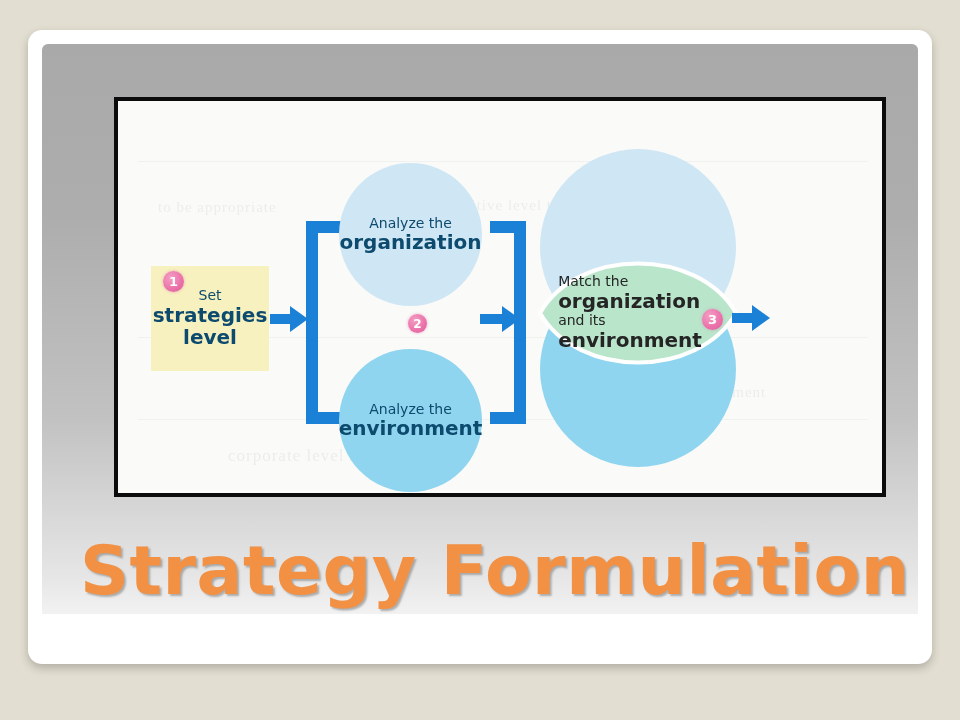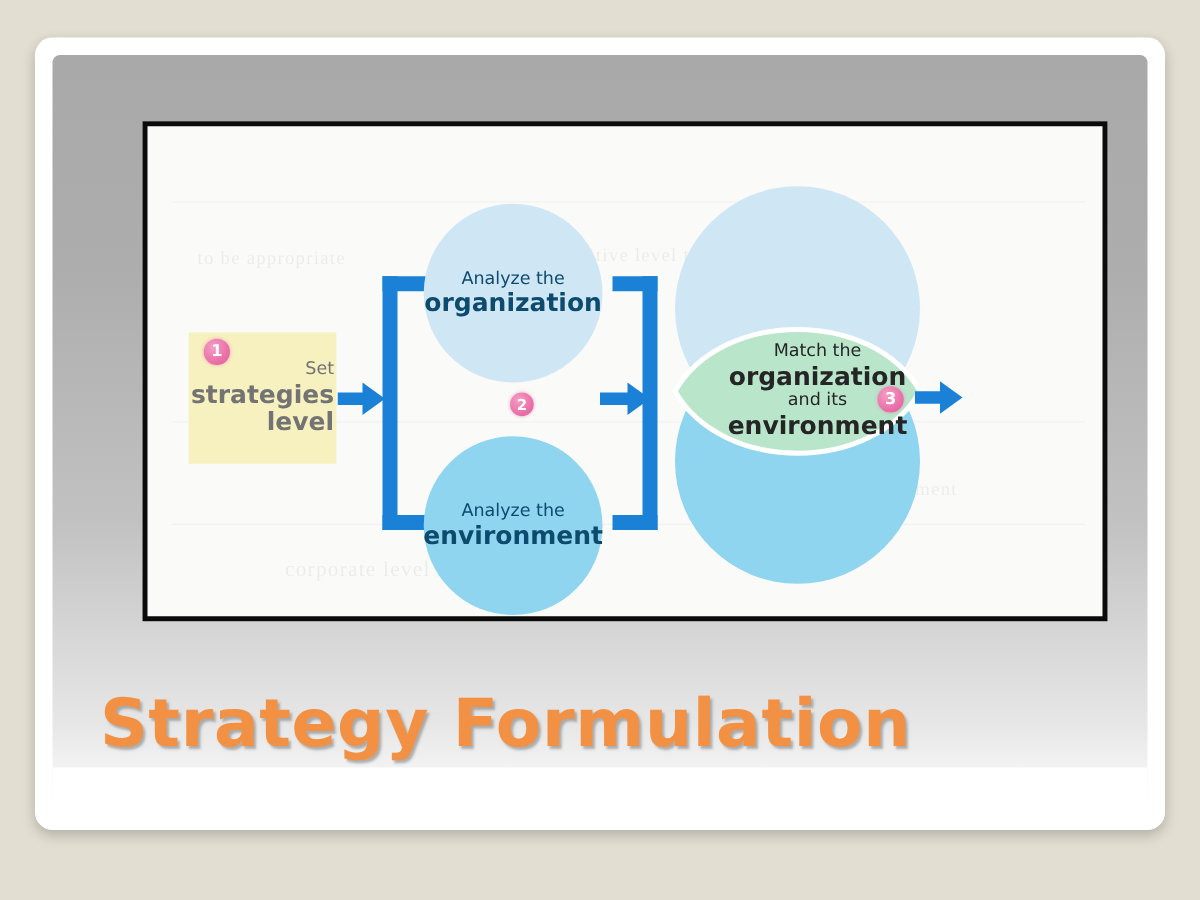--- a/index.html
+++ b/index.html
@@ -27,21 +27,21 @@
   #slide-bottom-band{
     position:absolute;left:0;bottom:0;width:100%;height:36px;background:#ffffff;
   }
 
   
   #title-area{
     position:absolute;left:38px;bottom:36px;width:800px;height:76px;
   }
   #slide-title{
     position:absolute;left:0;bottom:4px;
-    font-size:53px;font-weight:bold;
+    font-size:68px;font-weight:bold;
     letter-spacing:.5px;
     color:#f29144;
     text-shadow:2px 2px 2px rgba(120,120,120,.55);
     font-family:"DejaVu Sans", sans-serif;
     white-space:nowrap;
   }
 
   
   #figure-panel{
     position:absolute;left:72px;top:53px;width:772px;height:400px;
@@ -60,21 +60,21 @@
   }
   .ghost-line{position:absolute;background:#000;opacity:.035;height:1px;}
 
   
   #step1-box{
     position:absolute;left:33px;top:165px;width:118px;height:105px;
     background:#f7f0bf;
     display:flex;flex-direction:column;align-items:center;justify-content:center;
   }
   #step1-box .label{
-    text-align:right;color:#737373;line-height:1.12;
+    text-align:center;color:#0c4a6e;line-height:1.12;
     font-family:"DejaVu Sans", sans-serif;
   }
   .lbl-thin{font-size:14px;font-weight:normal;display:block;}
   .lbl-bold{font-size:20px;font-weight:bold;display:block;}
 
   .badge{
     position:absolute;border-radius:50%;
     background:radial-gradient(circle at 36% 32%, #f49ec4 0%, #ea6fa8 62%, #de5e9c 100%);
     color:#ffffff;font-weight:bold;
     display:flex;align-items:center;justify-content:center;
@@ -117,23 +117,23 @@
   }
   .analyze-circle .label{line-height:1.15;}
 
   
   #venn-wrap{position:absolute;left:400px;top:42px;width:230px;height:340px;}
   .venn-circle{position:absolute;border-radius:50%;}
   #venn-top{left:22px;top:6px;width:196px;height:196px;background:#cfe6f4;}
   #venn-bottom{left:22px;top:128px;width:196px;height:196px;background:#8fd5ef;}
   #venn-lens-svg{position:absolute;left:0;top:0;width:230px;height:340px;}
   #venn-text{
-    position:absolute;left:48px;top:122px;width:176px;height:96px;
+    position:absolute;left:24px;top:122px;width:176px;height:96px;
     display:flex;align-items:center;justify-content:center;
-    text-align:center;color:#252525;line-height:1.14;
+    text-align:left;color:#252525;line-height:1.14;
     font-family:"DejaVu Sans", sans-serif;
   }
 
   
   #formulate-wrap{position:absolute;left:646px;top:164px;width:115px;height:104px;}
   #formulate-svg{position:absolute;left:0;top:0;}
   #formulate-text{
     position:absolute;left:8px;top:28px;width:84px;height:48px;
     display:flex;align-items:center;justify-content:center;text-align:center;
     color:#2e2e2e;line-height:1.14;

